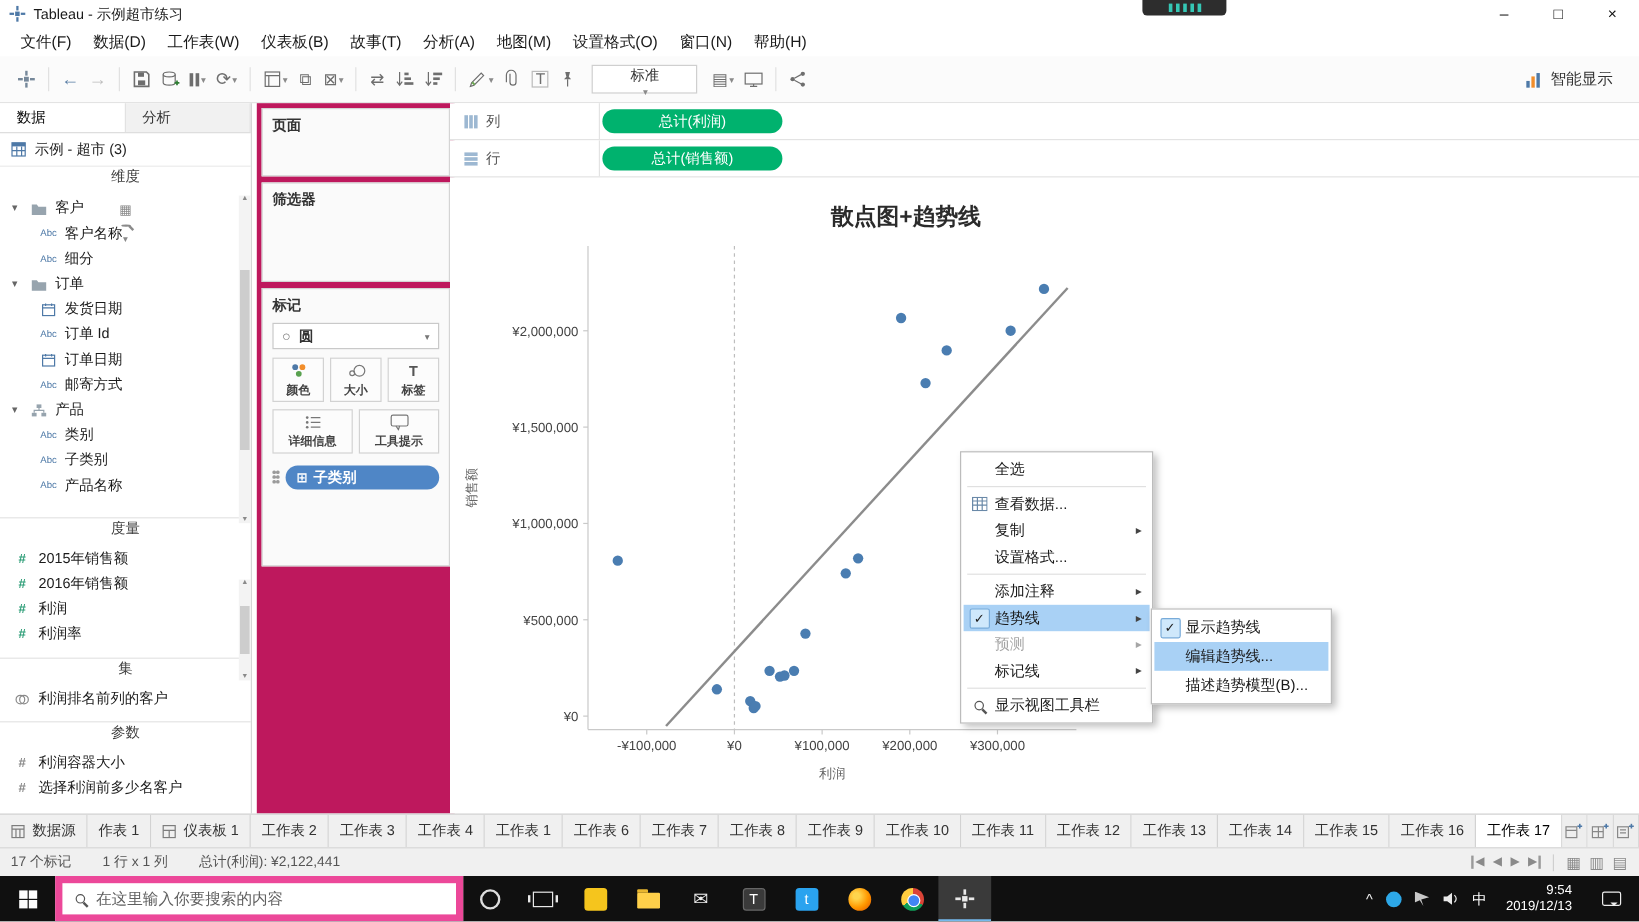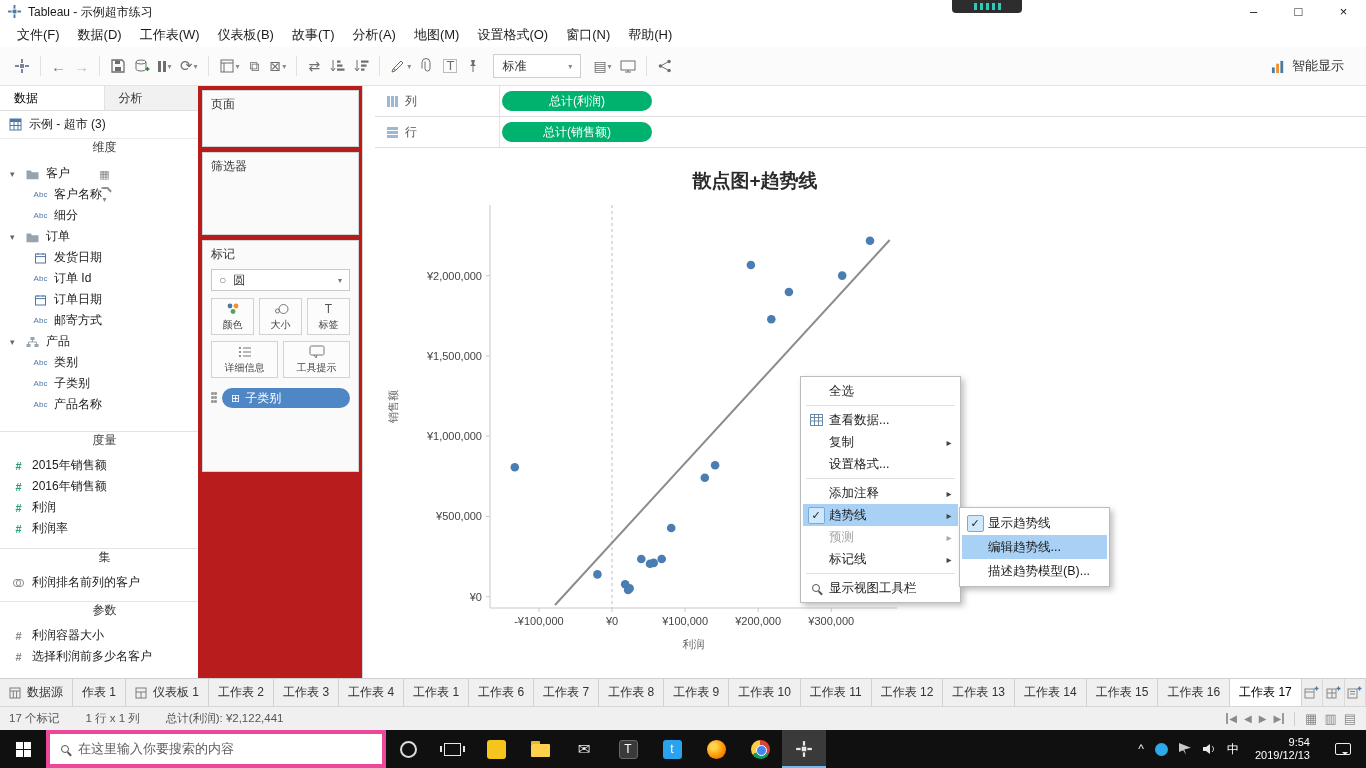--- a/index.html
+++ b/index.html
@@ -23,21 +23,21 @@
   
   .toolbar { position:absolute; left:0; top:47px; width:100%; height:39px; background:#fbfbfb; border-bottom:1px solid #e3e3e3; display:flex; align-items:center; padding:0 10px; }
   .tb-btn { min-width:22px; height:26px; display:flex; align-items:center; justify-content:center; color:#6e6e6e; font-size:15px; padding:0 4px; }
   .tb-caret { font-size:8px; color:#8a8a8a; margin-left:1px; }
   .tb-sep { width:1px; height:20px; background:#e1e1e1; margin:0 6px; }
   .tsvg { width:16px; height:16px; }
   .pausebars { display:flex; gap:2px; }
   .pausebars i { width:3px; height:11px; background:#6e6e6e; display:block; }
   .tb-T { font-size:13px; color:#6e6e6e; border:1px solid #bbb; line-height:12px; padding:0 2px; }
   .glyph { color:#6e6e6e; font-size:14px; }
-  .fit-select { width:88px; height:24px; border:1px solid #cfcfcf; background:#fff; display:flex; align-items:center; justify-content:space-between; padding:0 8px; font-size:12px; color:#333; margin:0 8px; }
+  .fit-select { width:88px; height:24px; border:1px solid #cfcfcf; background:#fff; display:flex; align-items:center; justify-content:space-between; padding:0 8px; font-size:12px; color:#333; margin:0 8px;flex-direction:column; }
   .show-me { margin-left:auto; display:flex; align-items:center; gap:6px; padding:4px 12px; font-size:13px; color:#333; }
 
   
   .data-panel { position:absolute; left:0; top:86px; width:210px; height:592px; background:#fff; border-right:1px solid #d6d6d6; }
   .panel-tabs { display:flex; height:25px; background:#f1f1f1; border-bottom:1px solid #dedede;justify-content:flex-end; }
   .panel-tab { flex:1; display:flex; align-items:center; padding-left:14px; color:#333; border-right:1px solid #e2e2e2; }
   .panel-tab.active { background:#fff; color:#000; }
   .datasource-row { height:28px; display:flex; align-items:center; gap:7px; padding:0 9px; border-bottom:1px solid #ececec; color:#222; white-space:nowrap; }
   .section-header { height:24px; display:flex; align-items:center; padding:0 9px; color:#3c3c3c; gap:6px;flex-direction:column; }
   .section-header.bordered { border-top:1px solid #e4e4e4; }
@@ -51,21 +51,21 @@
   .fi { width:17px; flex:none; text-align:center; display:inline-flex; align-items:center; justify-content:center; }
   .abc { color:#4e79a7; font-size:8px; }
   .num { color:#2e9e78; font-size:11px; font-weight:bold; }
   .flab { font-size:12px; }
   .vscroll { position:absolute; right:0; width:10px; background:#f3f3f3; display:flex; flex-direction:column; align-items:center; justify-content:space-between; font-size:6px; color:#8a8a8a; }
   .vthumb { width:8px; background:#cdcdcd; flex:none; }
   #dim-scroll { top:77px; height:273px; }
   #meas-scroll { top:397px; height:84px; }
 
   
-  .cards-panel { position:absolute; left:198px; top:86px; width:165px; height:592px; background:#b91c1c; border-right:1px solid #d6d6d6; }
+  .cards-panel { position:absolute; left:214px; top:86px; width:165px; height:592px; background:#be185d; border-right:1px solid #d6d6d6;font-weight:bold; }
   .card { position:absolute; left:4px; width:157px; background:#fafafa; border:1px solid #d4d4d4; color:#333; }
   #card-pages { top:4px; height:57px; }
   #card-filters { top:66px; height:83px; }
   #card-marks { top:154px; height:232px; }
   .card-label { padding:5px 8px; }
   .mark-type { margin:1px 8px 7px; height:22px; background:#fff; border:1px solid #c9c9c9; display:flex; align-items:center; padding:0 7px; gap:7px; color:#333; }
   .mt-caret { margin-left:auto; font-size:8px; color:#777; }
   .mark-btn-row { display:flex; gap:5px; margin:0 8px 6px; }
   .mark-btn { flex:1; height:37px; background:#fcfcfc; border:1px solid #d2d2d2; display:flex; flex-direction:column; align-items:center; justify-content:center; gap:2px; font-size:10px; color:#444; }
   .mb { width:16px; height:14px; display:inline-flex; align-items:center; justify-content:center; }
@@ -123,21 +123,21 @@
   .nav-end-l { border-left:2px solid #9a9a9a; padding-left:1px; }
   .nav-end-r { border-right:2px solid #9a9a9a; padding-right:1px; }
   .vm { font-size:13px; }
   .st-sep { width:1px; height:14px; background:#cfcfcf; margin:0 3px; }
 
   
   .taskbar { position:absolute; left:0; top:730px; width:100%; height:38px; background:#101010; display:flex; align-items:stretch; color:#fff; }
   .tb-start { width:46px; display:flex; align-items:center; justify-content:center; }
   .winlogo { display:grid; grid-template-columns:7px 7px; grid-template-rows:7px 7px; gap:1px; }
   .winlogo i { background:#fdfdfd; display:block; }
-  .tb-search { width:340px; background:#fff; border:4px solid #ec4899; display:flex; align-items:center; gap:9px; padding:0 11px; color:#5f5f5f; font-size:13px; }
+  .tb-search { width:340px; background:#fff; border:6px solid #ec4899; display:flex; align-items:center; gap:9px; padding:0 11px; color:#5f5f5f; font-size:13px; }
   .tb-search .mag { border-color:#555; }
   .tb-search .mag::after { background:#555; }
   .tb-app { width:44px; display:flex; align-items:center; justify-content:center; }
   .tb-app.active { background:#3a3a3a; box-shadow:inset 0 -2px 0 #76b9ed; }
   .cortana { width:17px; height:17px; border-radius:50%; border:2px solid #dcdcdc; }
   .taskview { width:17px; height:13px; border:1.5px solid #e8e8e8; position:relative; }
   .taskview::before, .taskview::after { content:""; position:absolute; top:2px; width:2px; height:6px; background:#e8e8e8; }
   .taskview::before { left:-5px; } .taskview::after { right:-5px; }
   .app-sq { width:19px; height:19px; border-radius:3px; display:flex; align-items:center; justify-content:center; font-size:12px; font-we ight:bold; }
   .app-sq.yellow { background:#f5c51d; }

